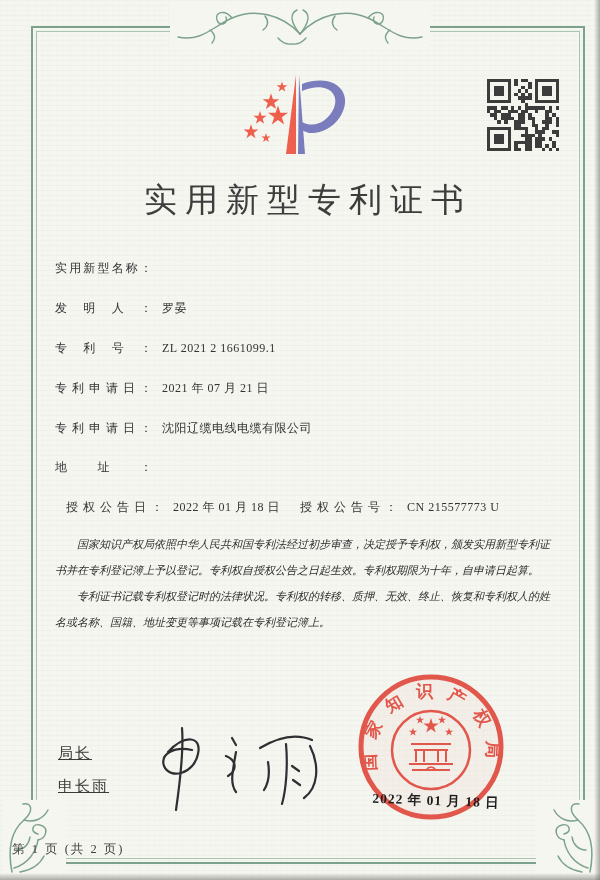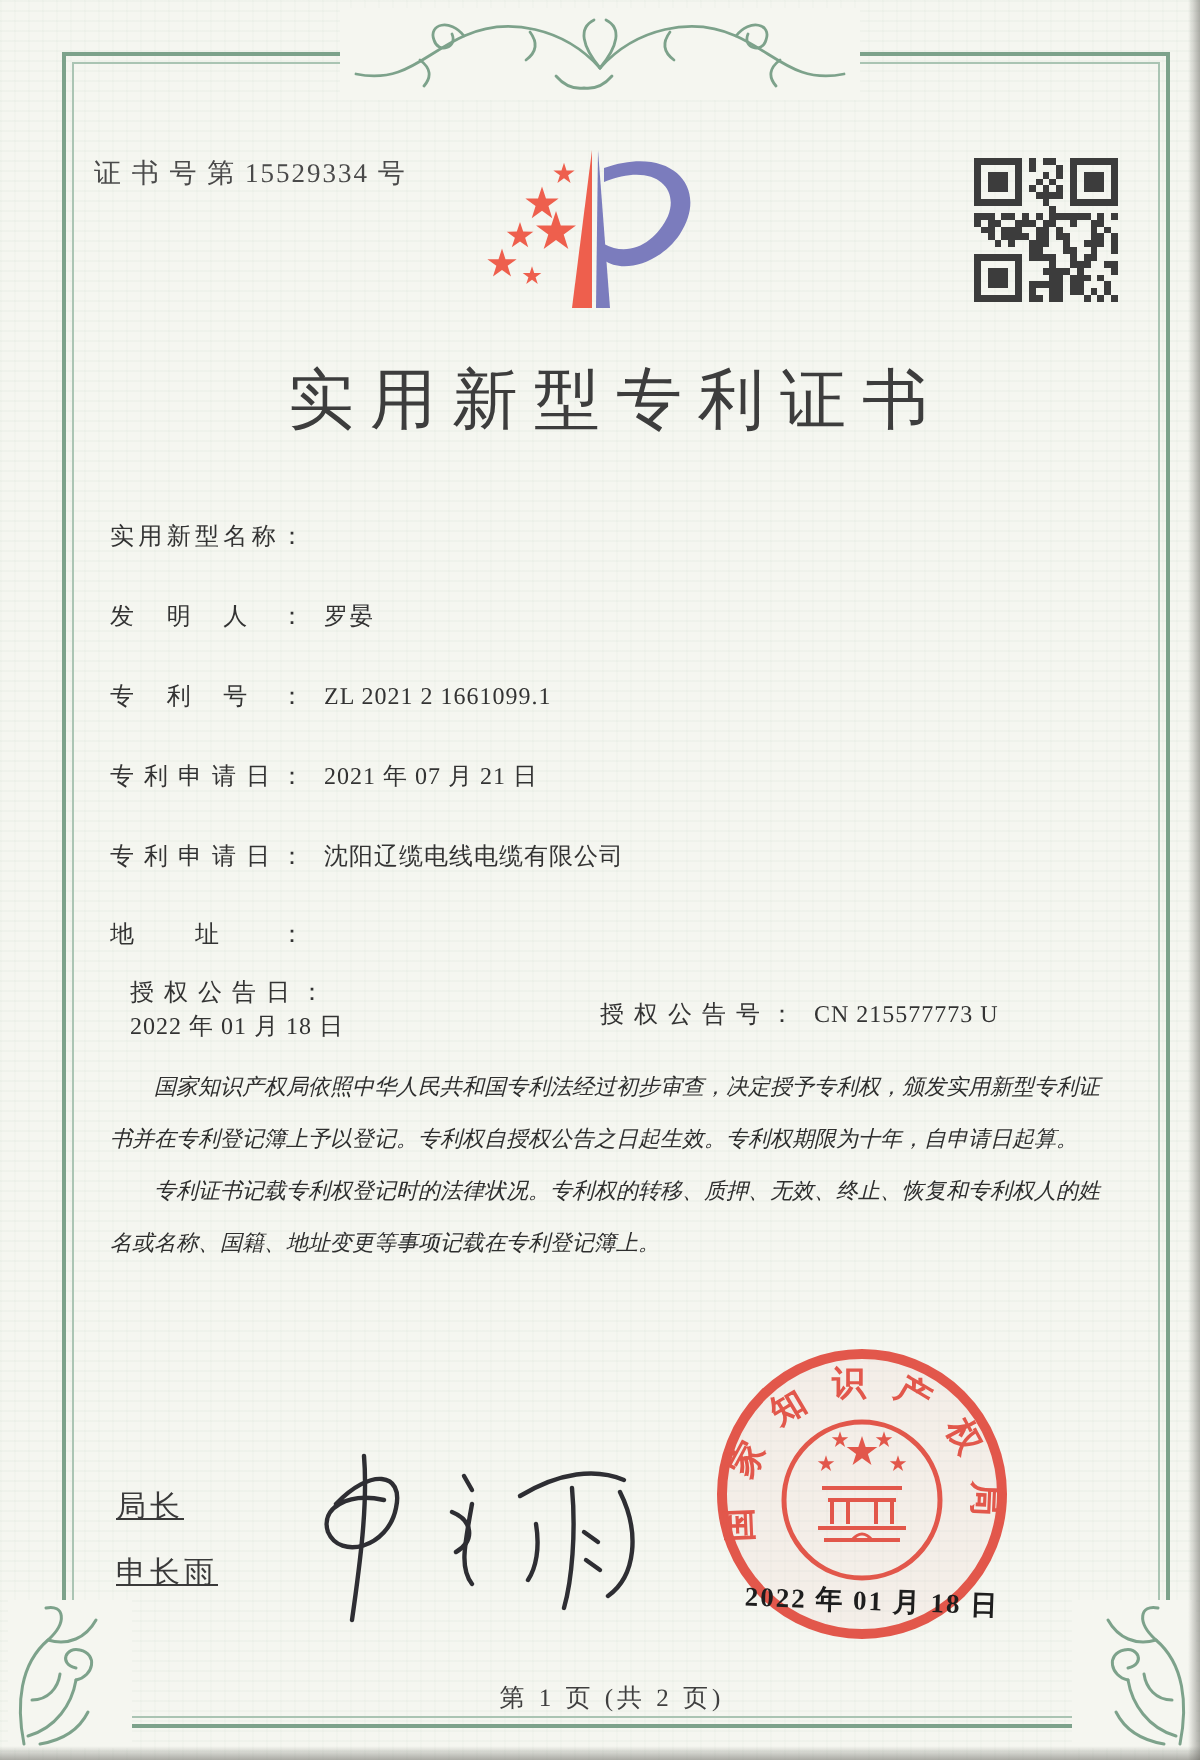--- a/index.html
+++ b/index.html
@@ -31,35 +31,35 @@
   .title{position:absolute;left:16px;right:0;top:178px;text-align:center;
     font-size:33px;letter-spacing:8px;color:#3d3d3d;font-weight:500;}
   .fields{position:absolute;left:55px;right:48px;top:246px;font-size:12px;color:#333;}
   .row{height:39.8px;display:flex;align-items:center;}
   .row:first-child{margin-top:3px;}
   .flabel{display:inline-block;width:97px;text-align:justify;text-align-last:justify;
     letter-spacing:0;flex:none;}
   .fvalue{margin-left:10px;letter-spacing:0.5px;white-space:nowrap;}
   .grant-row{position:relative;height:39.8px;}
   .pair{position:absolute;top:0;height:100%;display:flex;align-items:center;}
-  .pair.p1{left:0;flex-direction:column;}
+  .pair.p1{left:11px;}
   .pair.p2{left:245px;}
   .pair .flabel{width:97px;}
   .paras{position:absolute;left:55px;right:50px;top:531px;
     font-size:11px;line-height:26px;color:#2e2e2e;text-align:justify;
     font-style:italic;}
   .paras p{margin:0;text-indent:2em;}
   .signoff{position:absolute;left:58px;top:744px;font-size:15px;letter-spacing:2px;color:#3a3a3a;
     font-family:"Liberation Sans","DejaVu Sans",sans-serif;text-decoration:underline;}
   .signoff div{margin-bottom:14px;}
   .signature{position:absolute;left:140px;top:722px;width:190px;height:98px;}
   .seal{position:absolute;left:354px;top:670px;width:154px;height:154px;}
   .seal-date{position:absolute;left:356px;top:792px;width:160px;text-align:center;
     font-size:13.5px;font-weight:bold;color:#1e1e1e;transform:rotate(2deg);letter-spacing:1px;}
-  .footer{position:absolute;left:12px;right:0;top:841px;text-align:center;
+  .footer{position:absolute;left:12px;right:0;top:841px;
     font-size:12.5px;letter-spacing:2px;color:#3f3f3f;}
   svg{display:block;}
 </style>
 </head>
 <body>
 
 <div class="page">
 
   <svg width="0" height="0" style="position:absolute" aria-hidden="true">
     <defs>
@@ -108,21 +108,20 @@
         <path d="M8,72 C4,52 6,32 20,20 C30,11 28,2 19,4"></path>
         <path d="M10,68 C24,64 32,52 34,40"></path>
         <path d="M34,40 c9,-2 11,-13 2,-15 c-7,-2 -11,7 -2,9"></path>
         <path d="M20,20 c10,3 19,-1 24,-10"></path>
         <path d="M12,50 c8,0 13,-6 14,-13"></path>
         <path d="M16,72 c12,-2 20,-8 24,-16"></path>
       </g>
     </svg>
   </div>
 
-  <div class="cert-number">证 书 号 第 15529334 号</div>
 
   <div class="logo">
     <svg viewBox="0 0 126 86" width="126" height="86">
       <g fill="#ee5f4d">
         <polygon points="58,3 48,82 58,82"></polygon>
         <use href="#star5" transform="translate(22,46) scale(1.0)"></use>
         <use href="#star5" transform="translate(33,30) scale(1.25)"></use>
         <use href="#star5" transform="translate(44,15) scale(0.8)"></use>
         <use href="#star5" transform="translate(40,44) scale(1.5)"></use>
         <use href="#star5" transform="translate(13,60) scale(1.1)"></use>

